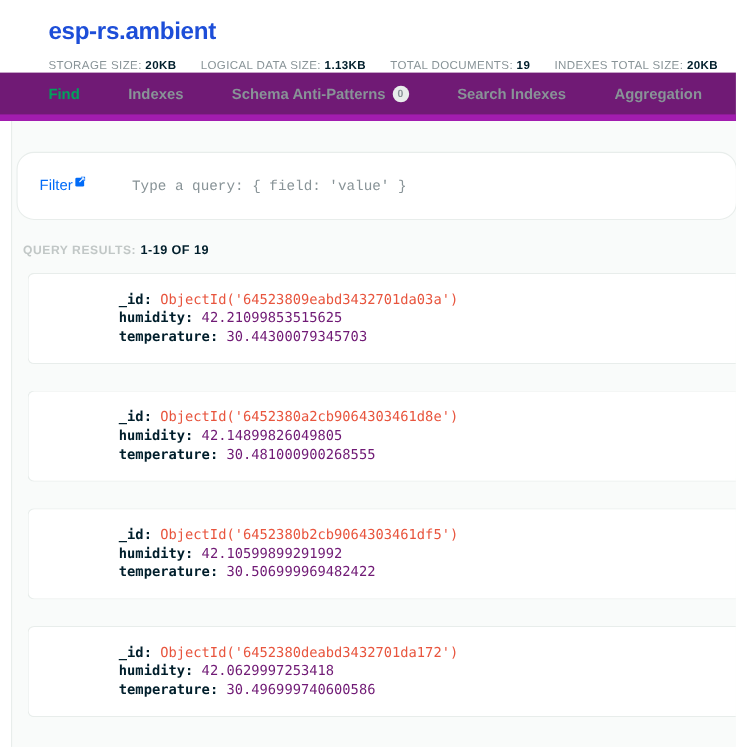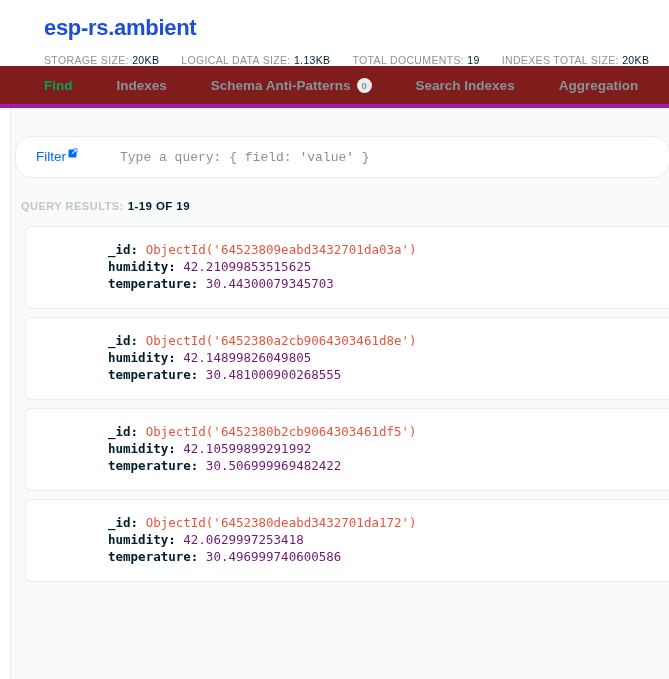--- a/index.html
+++ b/index.html
@@ -54,31 +54,31 @@
   .stat {
     font-size: 10.5px;
     letter-spacing: 0.35px;
     text-transform: uppercase;
     color: #889397;
     font-weight: normal;
   }
 
   .stat .stat-value {
     color: #001e2b;
-    font-weight: normal;
+    font-weight: bold;
   }
 
   
   .tabs {
     display: flex;
     align-items: flex-start;
     padding: 12px 0 0 44px;
     gap: 0;
-    border-bottom: 4px solid #a21caf;
-    background: #7f1d1d;
+    border-bottom: 6px solid #a21caf;
+    background: #701a75;
   }
 
   .tab {
     font-size: 13.5px;
     font-weight: bold;
     color: #889397;
     padding: 0 0 11px 0;
     margin-right: 44px;
     white-space: nowrap;
     cursor: pointer;
@@ -129,21 +129,21 @@
   
   .query-bar-wrap {
     padding: 0 0 0 4px;
     flex: 0 0 auto;
   }
 
   .query-bar {
     background: #ffffff;
     border: 1px solid #e8edeb;
     border-radius: 16px;
-    height: 42px;
+    height: 62px;
     display: flex;
     align-items: center;
     margin-right: -1px;
   }
 
   .filter-label {
     display: flex;
     align-items: flex-start;
     gap: 2px;
     color: #016bf8;
@@ -203,21 +203,21 @@
     color: #001e2b;
   }
 
   
   .doc-list {
     flex: 1 1 auto;
     overflow: hidden;
     padding-left: 14px;
     display: flex;
     flex-direction: column;
-    gap: 8px;
+    gap: 24px;
   }
 
   .doc-card {
     background: #ffffff;
     border: 1px solid #e8edeb;
     border-right: none;
     border-radius: 6px 0 0 6px;
     padding: 14px 0 16px 0;
     flex: 0 0 auto;
   }

